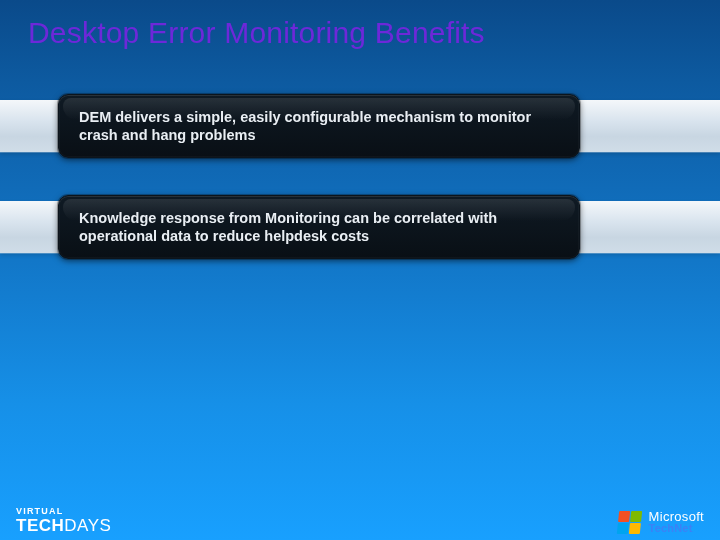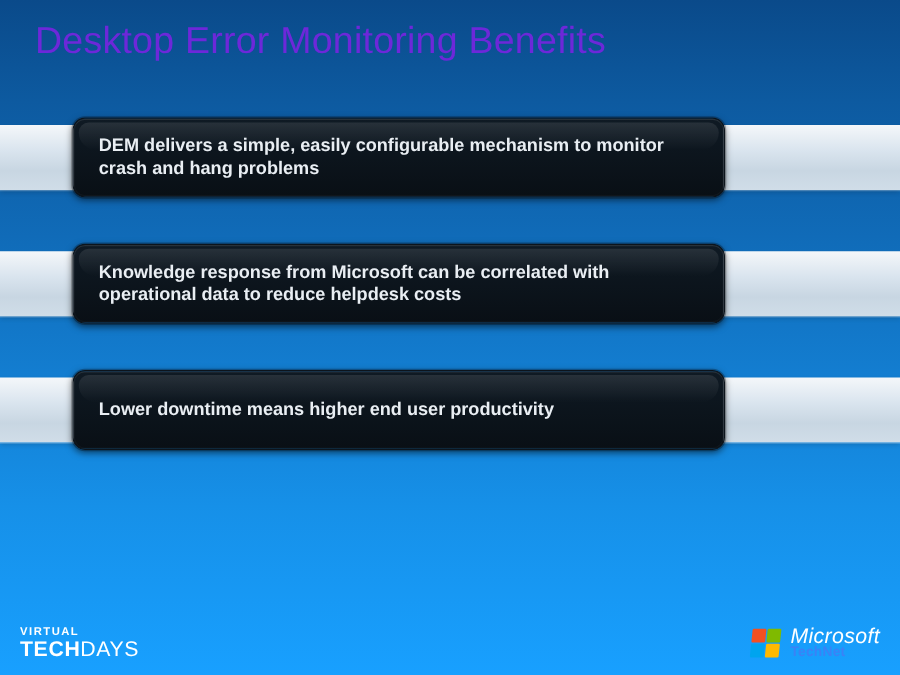--- a/index.html
+++ b/index.html
@@ -86,21 +86,21 @@
     position: relative;
     z-index: 1;
   }
 
   .footer {
     position: absolute;
     left: 0; right: 0; bottom: 0;
     height: 46px;
     display: flex;
     justify-content: space-between;
-    align-items: center;
+    align-items: flex-end;
     padding: 0 16px 6px 16px;
   }
 
   .virtual-logo {
     display: flex;
     flex-direction: column;
     color: #fff;
     line-height: 1;
   }
   .virtual-logo .l1 {
@@ -123,51 +123,45 @@
   }
   .ms-flag {
     display: grid;
     grid-template-columns: 11px 11px;
     grid-template-rows: 11px 11px;
     gap: 1px;
     transform: skewX(-6deg);
   }
   .ms-flag span { display:block; width:11px; height:11px; border-radius:1px; }
   .ms-text { display:flex; flex-direction:column; line-height:1; }
-  .ms-text .m1 { font-size: 17px; font-weight:400; font-style: italic; color:#fff; letter-spacing:0.3px; }
+  .ms-text .m1 { font-size: 13px; font-weight:400; color:#fff; letter-spacing:0.3px; }
   .ms-text .m2 { font-size: 11px; font-weight:700; color:#3b82f6; letter-spacing:0.2px; }
 </style>
 </head>
 <body>
 
 <div class="title">Desktop Error Monitoring Benefits</div>
 
 <div class="rows">
 
   <div class="row">
     <div class="bar"></div>
     <div class="pill">
       <div class="txt">DEM delivers a simple, easily configurable mechanism to monitor crash and hang problems</div>
     </div>
   </div>
 
 
   <div class="row">
     <div class="bar"></div>
     <div class="pill">
-      <div class="txt">Knowledge response from Microsoft can be correlated with operational data to reduce helpdesk costs</div>
+      <div class="txt">Knowledge response from Monitoring can be correlated with operational data to reduce helpdesk costs</div>
     </div>
   </div>
 
-  <div class="row">
-    <div class="bar"></div>
-    <div class="pill">
-      <div class="txt">Lower downtime means higher end user productivity</div>
-    </div>
-  </div>
 
 </div>
 
 <div class="footer">
   <div class="virtual-logo">
     <span class="l1">VIRTUAL</span>
     <span class="l2">
       <span>TECH</span><span class="thin">DAYS</span>
     </span>
   </div>

